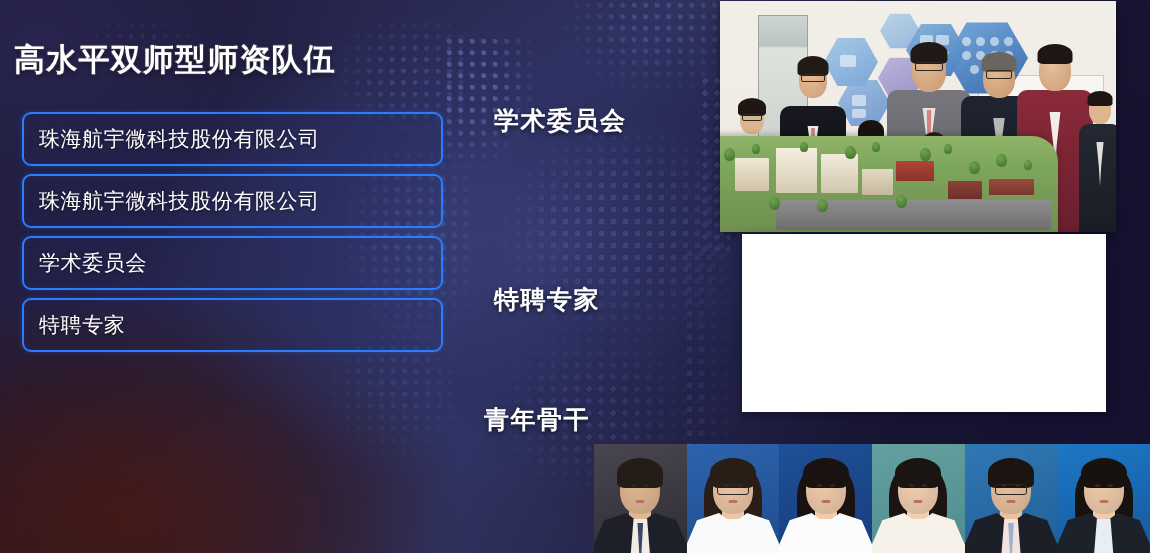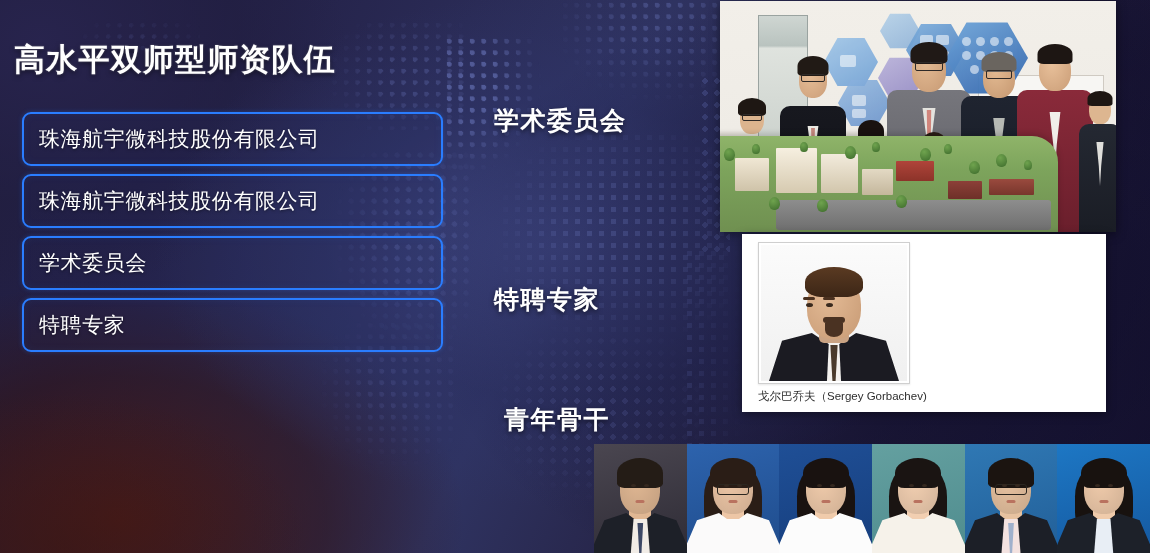--- a/index.html
+++ b/index.html
@@ -109,21 +109,21 @@
 
   
   .section-label {
     position:absolute;
     font-size:25px; font-weight:bold; color:#ffffff;
     letter-spacing:1.5px; white-space:nowrap;
     text-shadow:0 2px 5px rgba(0,0,0,0.6);
   }
   #label-0 { left:494px; top:104px; }
   #label-1 { left:494px; top:283px; }
-  #label-2 { left:504px; top:403px; }
+  #label-2 { left:484px; top:403px; }
 
   
   #group-photo {
     position:absolute; left:720px; top:1px; width:396px; height:231px;
     overflow:hidden; background:#cfcac4;
     box-shadow:0 2px 10px rgba(0,0,0,0.45);
   }
   .gp-wall { position:absolute; inset:0;
     background:linear-gradient(180deg,#f2efe9 0%,#efece6 56%,#e2ded6 58%,#d8d2c8 100%); }
   .gp-floor { position:absolute; left:0; right:0; top:62%; bottom:0;
@@ -426,40 +426,20 @@
       <div class="gp-tree" style="left:53%;top:60%;"></div>
       <div class="gp-tree" style="left:60%;top:12%;"></div>
       <div class="gp-tree s" style="left:67%;top:8%;"></div>
       <div class="gp-tree" style="left:74%;top:26%;"></div>
       <div class="gp-tree" style="left:82%;top:18%;"></div>
       <div class="gp-tree s" style="left:90%;top:24%;"></div>
     </div>
   </div>
 
   <div id="expert-card">
-    <div class="expert expert-0">
-      <div class="expert-frame">
-        <div class="expert-photo">
-          <div class="sp-bg"></div>
-          <div class="sp-suit"></div>
-          <div class="sp-shirt"></div>
-          <div class="sp-tie"></div>
-          <div class="sp-neck"></div>
-          <div class="sp-head"></div>
-          <div class="sp-hair"></div>
-          <div class="sp-brow" style="left:42px;"></div>
-          <div class="sp-brow" style="left:62px;"></div>
-          <div class="sp-eye" style="left:45px;"></div>
-          <div class="sp-eye" style="left:65px;"></div>
-          <div class="sp-mous"></div>
-          <div class="sp-beard"></div>
-        </div>
-      </div>
-      <div class="expert-caption">戈尔巴乔夫（Sergey Gorbachev)</div>
-    </div>
 
   </div>
 
   <div id="portrait-strip">
       <div class="portrait">
         <div class="pt-bg" style="background:linear-gradient(165deg,#4a4650,#2f2c36);"></div>
         <div class="pt-suit" style="background:#1d2028;clip-path:polygon(0 100%,14% 18%,36% 0,50% 26%,64% 0,86% 18%,100% 100%);z-index:2;"></div>
         <div class="pt-inner" style="background:#f1ece6;clip-path:polygon(30% 0,70% 0,78% 100%,22% 100%);z-index:2;"></div>
         <div class="pt-tie" style="background:#3c4764;"></div>
         <div class="pt-neck" style="background:#e0b793;z-index:1;"></div>

